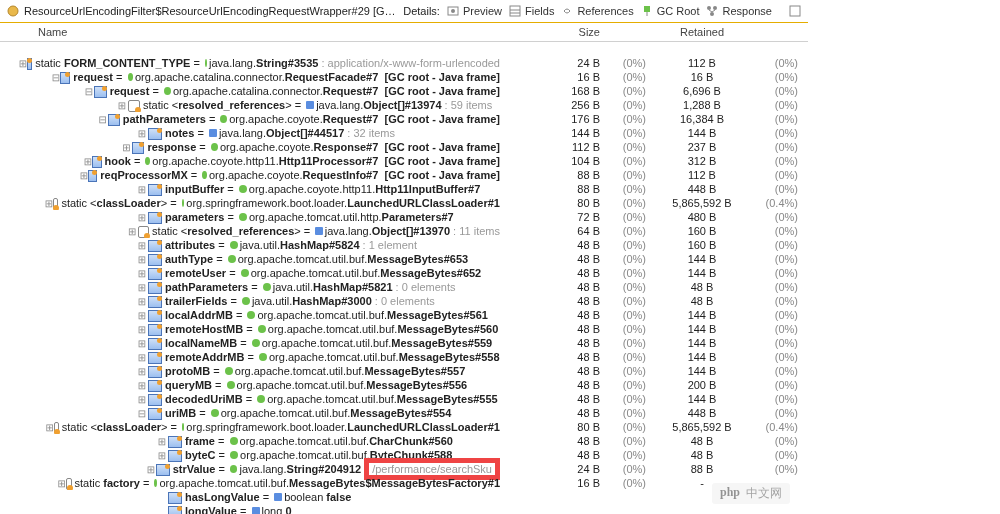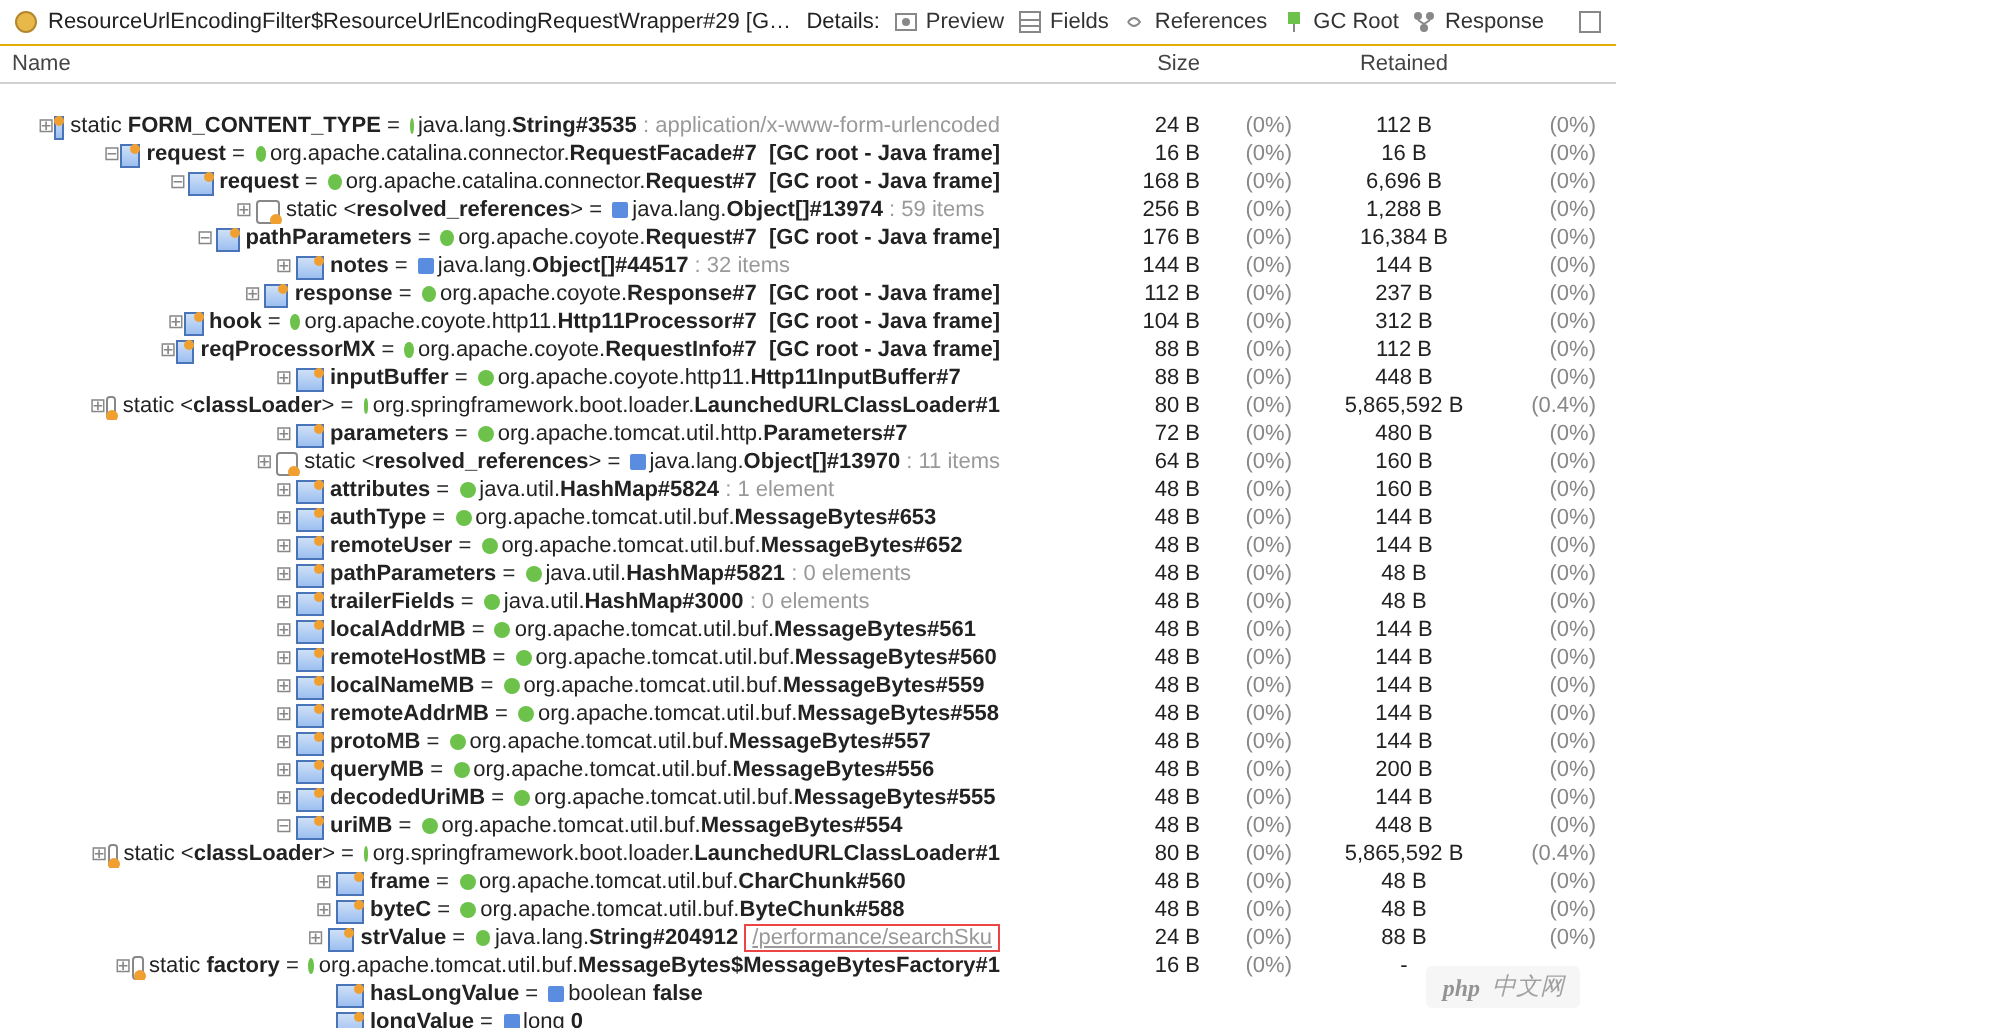--- a/index.html
+++ b/index.html
@@ -30,21 +30,21 @@
   .tb-title { white-space: nowrap; overflow: hidden; text-overflow: ellipsis; }
 
   .header-row {
     height: 18px;
     display: flex;
     align-items: center;
     border-bottom: 1px solid #d0d0d0;
     font-size: 11px;
     color: #444;
   }
-  .col-name { flex: 1; padding-left: 6px; }
+  .col-name { flex: 1; padding-left: 6px; margin-left: 32px; }
   .col-size { width: 100px; text-align: right; padding-right: 6px; }
   .col-sizep { width: 40px; text-align: right; padding-right: 6px; color: #888; }
   .col-ret  { width: 100px; text-align: center; padding-right: 6px; }
   .col-retp { width: 40px; text-align: right; padding-right: 10px; color: #888; }
 
   .tree { flex: 1; overflow: hidden; font-size: 11px; background: #fff; }
   .row { height: 14px; display: flex; align-items: center; white-space: nowrap; }
   .row.blank { height: 14px; }
   .indent { display: inline-block; }
   .toggle { width: 12px; display: inline-flex; justify-content: center; color: #888; font-size: 10px; }
@@ -55,42 +55,40 @@
   .ic-method::after { content:""; position:absolute; right:-2px; bottom:-2px; width:6px; height:6px; background:#f0a030; border-radius:50%; }
   .ic-green { width:8px; height:8px; background:#6cc24a; border-radius:50%; display:inline-block; margin:0 2px 0 2px; vertical-align:middle;}
   .ic-rect  { width:8px; height:8px; background:#5a8de0; display:inline-block; margin:0 2px 0 2px; vertical-align:middle; border-radius:1px;}
 
   .name-cell { flex: 1; overflow: hidden; display: flex; align-items: center; }
   .txt { white-space: pre; }
   .bold { font-weight: bold; }
   .dim { color: #999; }
 
   .highlight-box {
-    border: 1px solid #ef4444;
+    border: 5px solid #ef4444;
     padding: 0 3px;
     margin-left: 3px;
     color: #999;
-    text-decoration: underline;
   }
 
   .watermark {
     position: absolute;
     right: 18px;
     bottom: 10px;
     font-size: 12px;
     color: rgba(0,0,0,0.35);
     background: rgba(240,240,240,0.6);
     border-radius: 3px;
     padding: 2px 8px;
     display: flex;
-    align-items: flex-end;
+    align-items: flex-start;
     gap: 6px;
     pointer-events: none;
     font-family: "Microsoft YaHei", Arial, sans-serif;
-    font-style: italic;
   }
   .watermark .logo { font-weight: bold; font-family: Georgia, serif; color: rgba(0,0,0,0.4); }
 </style>
 </head>
 <body>
 <div class="container">
 
 <div class="toolbar">
   <div class="tb-left">
     <span class="tb-icon">

